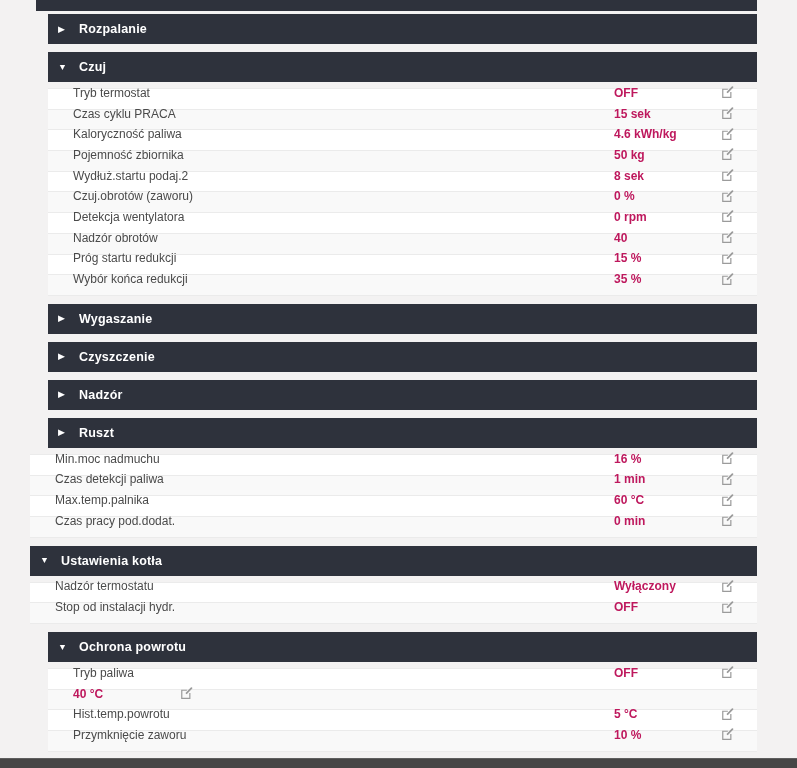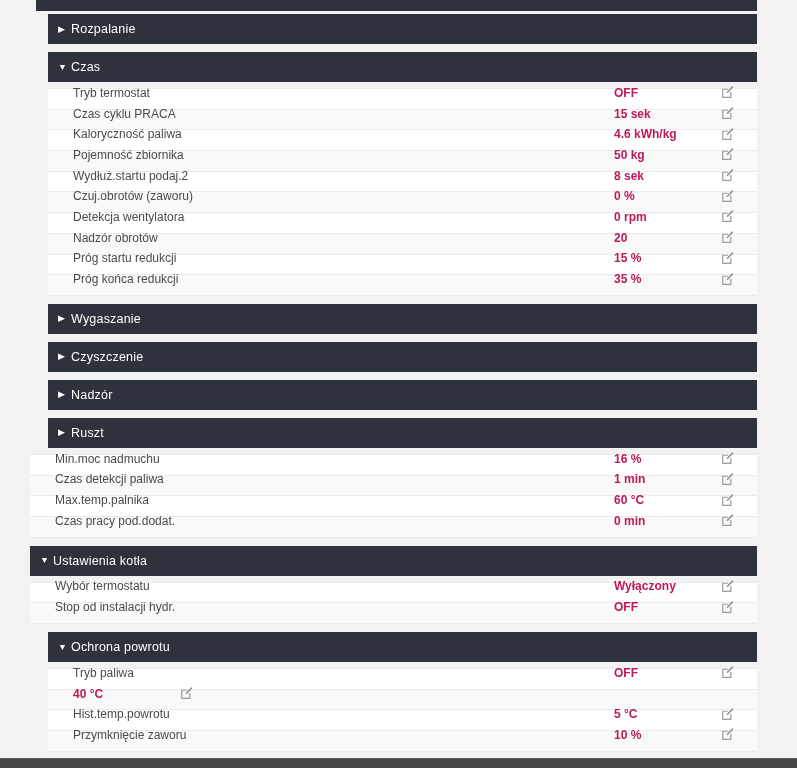--- a/index.html
+++ b/index.html
@@ -17,21 +17,21 @@
     height:30px;background:#2e323c;color:#fff;
     display:flex;align-items:center;box-sizing:border-box;
     padding-left:10px;margin-top:8px;cursor:pointer;
   }
   .acc-header.first{margin-top:3px;}
   .acc-arrow{
     width:13px;font-size:9px;line-height:1;color:#ffffff;
     display:inline-block;transform:scaleY(.95);
   }
   .acc-label{
-    font-size:12.5px;font-weight:normal;letter-spacing:.2px;
+    font-size:12.5px;font-weight:bold;margin-left:8px;letter-spacing:.2px;
     white-space:nowrap;
   }
   .rows-block{
     margin-top:6px;background:#fff;border-top:1px solid #ebebeb;
   }
   .param-row{
     height:20.7px;box-sizing:border-box;display:flex;align-items:center;
     padding:0 23px 12px 25px;border-bottom:1px solid #ebebeb;background:#fff;
   }
   .param-row:nth-child(even){background:#f9f9f9;}
@@ -54,21 +54,21 @@
 <body>
 
 <div id="top-partial-bar"></div>
 <main id="panel">
     <div class="acc-header lvl2 first">
       <span class="acc-arrow">▶</span>
       <span class="acc-label">Rozpalanie</span>
     </div>
     <div class="acc-header lvl2">
       <span class="acc-arrow">▼</span>
-      <span class="acc-label">Czas</span>
+      <span class="acc-label">Czuj</span>
     </div>
     <div class="rows-block lvl2">
       <div class="param-row">
         <span class="param-label">Tryb termostat</span>
         <span class="param-value">OFF</span>
         <span class="edit-btn">
           <svg viewBox="0 0 14 14" width="13" height="13">
             <path d="M10.6 6.4 V12.2 H1.9 V3.5 H7.4" fill="none" stroke="#9b9b9b" stroke-width="1.3"></path>
             <path d="M12.3 1.3 L7.1 6.7" stroke="#9b9b9b" stroke-width="1.9" stroke-linecap="round"></path>
           </svg>
@@ -129,40 +129,40 @@
         <span class="param-value">0 rpm</span>
         <span class="edit-btn">
           <svg viewBox="0 0 14 14" width="13" height="13">
             <path d="M10.6 6.4 V12.2 H1.9 V3.5 H7.4" fill="none" stroke="#9b9b9b" stroke-width="1.3"></path>
             <path d="M12.3 1.3 L7.1 6.7" stroke="#9b9b9b" stroke-width="1.9" stroke-linecap="round"></path>
           </svg>
         </span>
       </div>
       <div class="param-row">
         <span class="param-label">Nadzór obrotów</span>
-        <span class="param-value">20</span>
+        <span class="param-value">40</span>
         <span class="edit-btn">
           <svg viewBox="0 0 14 14" width="13" height="13">
             <path d="M10.6 6.4 V12.2 H1.9 V3.5 H7.4" fill="none" stroke="#9b9b9b" stroke-width="1.3"></path>
             <path d="M12.3 1.3 L7.1 6.7" stroke="#9b9b9b" stroke-width="1.9" stroke-linecap="round"></path>
           </svg>
         </span>
       </div>
       <div class="param-row">
         <span class="param-label">Próg startu redukcji</span>
         <span class="param-value">15 %</span>
         <span class="edit-btn">
           <svg viewBox="0 0 14 14" width="13" height="13">
             <path d="M10.6 6.4 V12.2 H1.9 V3.5 H7.4" fill="none" stroke="#9b9b9b" stroke-width="1.3"></path>
             <path d="M12.3 1.3 L7.1 6.7" stroke="#9b9b9b" stroke-width="1.9" stroke-linecap="round"></path>
           </svg>
         </span>
       </div>
       <div class="param-row">
-        <span class="param-label">Próg końca redukcji</span>
+        <span class="param-label">Wybór końca redukcji</span>
         <span class="param-value">35 %</span>
         <span class="edit-btn">
           <svg viewBox="0 0 14 14" width="13" height="13">
             <path d="M10.6 6.4 V12.2 H1.9 V3.5 H7.4" fill="none" stroke="#9b9b9b" stroke-width="1.3"></path>
             <path d="M12.3 1.3 L7.1 6.7" stroke="#9b9b9b" stroke-width="1.9" stroke-linecap="round"></path>
           </svg>
         </span>
       </div>
     </div>
     <div class="acc-header lvl2">
@@ -222,21 +222,21 @@
           </svg>
         </span>
       </div>
     </div>
     <div class="acc-header lvl1">
       <span class="acc-arrow">▼</span>
       <span class="acc-label">Ustawienia kotła</span>
     </div>
     <div class="rows-block lvl1">
       <div class="param-row">
-        <span class="param-label">Wybór termostatu</span>
+        <span class="param-label">Nadzór termostatu</span>
         <span class="param-value">Wyłączony</span>
         <span class="edit-btn">
           <svg viewBox="0 0 14 14" width="13" height="13">
             <path d="M10.6 6.4 V12.2 H1.9 V3.5 H7.4" fill="none" stroke="#9b9b9b" stroke-width="1.3"></path>
             <path d="M12.3 1.3 L7.1 6.7" stroke="#9b9b9b" stroke-width="1.9" stroke-linecap="round"></path>
           </svg>
         </span>
       </div>
       <div class="param-row">
         <span class="param-label">Stop od instalacji hydr.</span>

